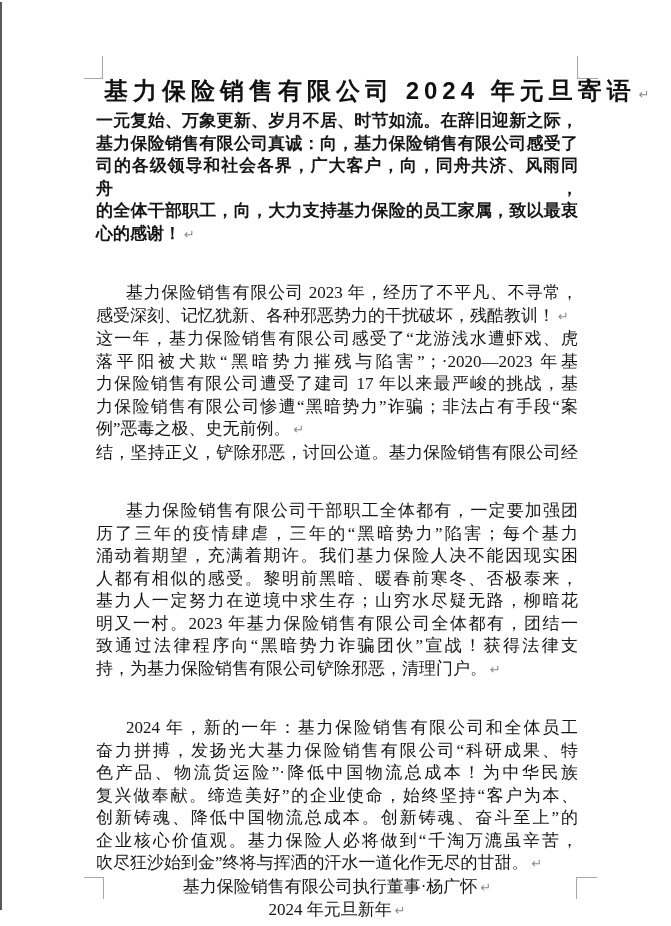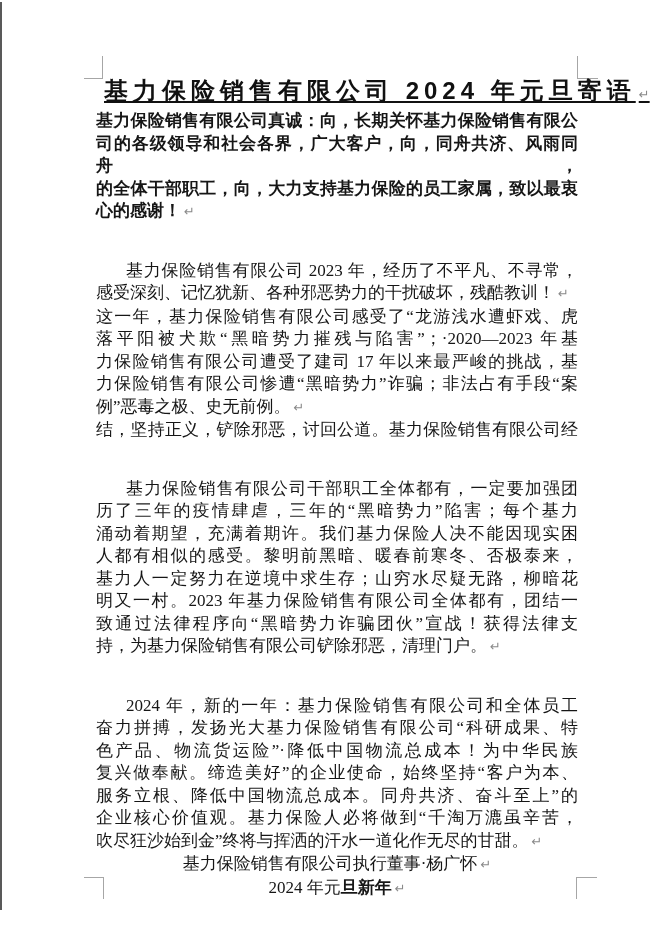--- a/index.html
+++ b/index.html
@@ -37,42 +37,41 @@
   }
   .title-line {
     font-family: "Liberation Sans", sans-serif;
     font-weight: bold;
     font-size: 24px;
     line-height: 30px;
     letter-spacing: 5px;
     white-space: nowrap;
     padding-left: 8px;
     color: #111111;
-    text-decoration: underline;
   }
   .para { margin: 0; }
   .para.hei {
     font-family: "Liberation Sans", sans-serif;
     font-weight: bold;
   }
   .para.song {
     font-family: "Liberation Serif", serif;
     font-weight: normal;
   }
   .line {
     font-size: 17px;
     line-height: 22.5px;
     text-align: justify;
     text-align-last: justify;
   }
   .line.lastline { text-align-last: left; }
   .para.center .line,
   .para.center .line.lastline { text-align: center; text-align-last: center; }
   .line.indent-first { text-indent: 30px; margin-top: 36px; }
-  .bold-seg { font-weight: bold; }
+  .bold-seg { font-weight: normal; }
   .pilcrow {
     color: #8a8a8a;
     font-family: "DejaVu Sans", sans-serif;
     font-weight: normal;
     font-size: 13px;
     letter-spacing: normal;
     margin-left: 3px;
   }
 </style>
 </head>
@@ -86,21 +85,22 @@
 <div class="crop tr-h"></div>
 <div class="crop bl-v"></div>
 <div class="crop bl-h"></div>
 <div class="crop br-v"></div>
 <div class="crop br-h"></div>
 
 <div class="content">
   <div class="title-line"><span>基力保险销售有限公司 2024 年元旦寄语</span><span class="pilcrow">↵</span></div>
   <div>
       <div class="para hei">
-        <div class="line">基力保险销售有限公司真诚：向，长期关怀基力保险销售有限公</div>
+        <div class="line">一元复始、万象更新、岁月不居、时节如流。在辞旧迎新之际，</div>
+        <div class="line">基力保险销售有限公司真诚：向，基力保险销售有限公司感受了</div>
         <div class="line">司的各级领导和社会各界，广大客户，向，同舟共济、风雨同舟，</div>
         <div class="line">的全体干部职工，向，大力支持基力保险的员工家属，致以最衷</div>
         <div class="line lastline">心的感谢！<span class="pilcrow">↵</span></div>
       </div>
       <div class="para song">
         <div class="line indent-first">基力保险销售有限公司 2023 年，经历了不平凡、不寻常，</div>
         <div class="line lastline">感受深刻、记忆犹新、各种邪恶势力的干扰破坏，残酷教训！<span class="pilcrow">↵</span></div>
       </div>
       <div class="para song">
         <div class="line">这一年，基力保险销售有限公司感受了“龙游浅水遭虾戏、虎</div>
@@ -118,21 +118,21 @@
         <div class="line">基力人一定努力在逆境中求生存；山穷水尽疑无路，柳暗花</div>
         <div class="line">明又一村。2023 年基力保险销售有限公司全体都有，团结一</div>
         <div class="line">致通过法律程序向“黑暗势力诈骗团伙”宣战！获得法律支</div>
         <div class="line lastline">持，为基力保险销售有限公司铲除邪恶，清理门户。<span class="pilcrow">↵</span></div>
       </div>
       <div class="para song">
         <div class="line indent-first">2024 年，新的一年：基力保险销售有限公司和全体员工</div>
         <div class="line">奋力拼搏，发扬光大基力保险销售有限公司“科研成果、特</div>
         <div class="line">色产品、物流货运险”·降低中国物流总成本！为中华民族</div>
         <div class="line">复兴做奉献。缔造美好”的企业使命，始终坚持“客户为本、</div>
-        <div class="line">服务立根、降低中国物流总成本。同舟共济、奋斗至上”的</div>
+        <div class="line">创新铸魂、降低中国物流总成本。创新铸魂、奋斗至上”的</div>
         <div class="line">企业核心价值观。基力保险人必将做到“千淘万漉虽辛苦，</div>
         <div class="line lastline">吹尽狂沙始到金”终将与挥洒的汗水一道化作无尽的甘甜。<span class="pilcrow">↵</span></div>
       </div>
       <div class="para song center">
         <div class="line lastline">基力保险销售有限公司执行董事·杨广怀<span class="pilcrow">↵</span></div>
       </div>
       <div class="para song center">
         <div class="line lastline"><span>2024 年元</span><span class="bold-seg">旦新年</span><span class="pilcrow">↵</span></div>
       </div>
     </div>

